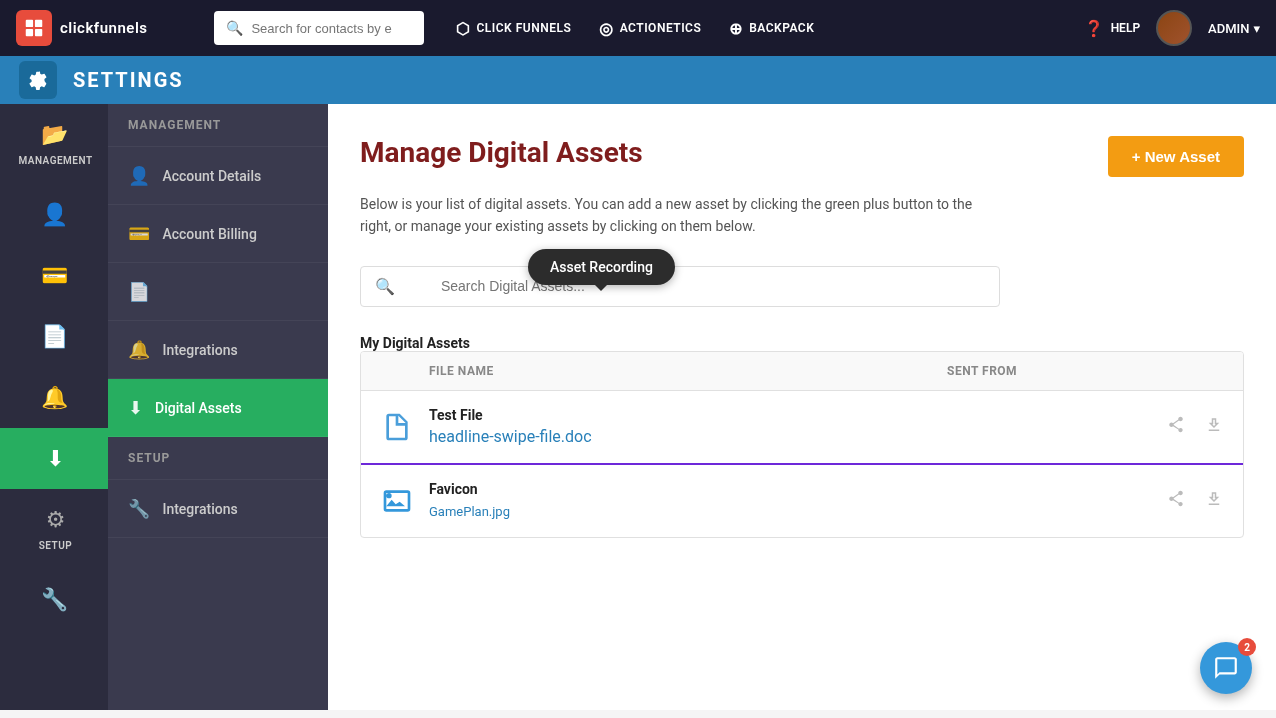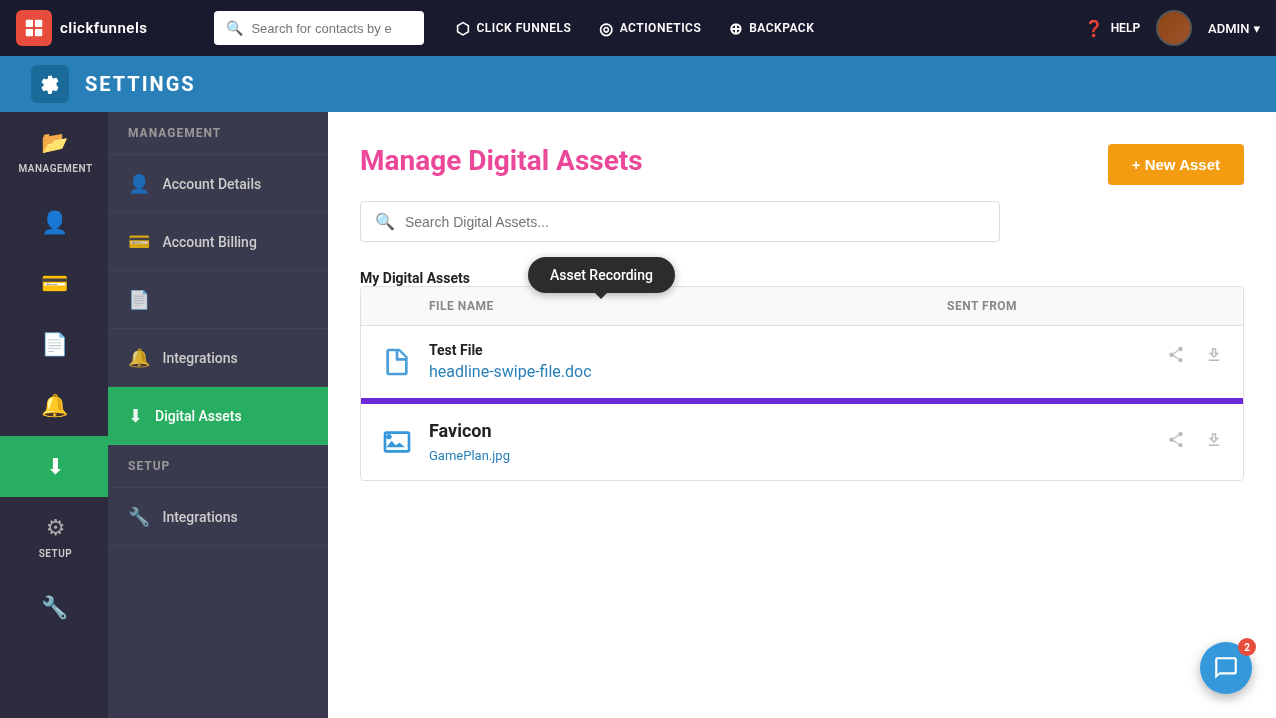--- a/index.html
+++ b/index.html
@@ -48,21 +48,21 @@
     </div>
     <div style="width:36px;height:36px;border-radius:50%;background:linear-gradient(135deg,#8B4513,#A0522D);overflow:hidden;cursor:pointer;border:2px solid #555;">
     </div>
     <div style="color:white;font-size:13px;font-weight:500;cursor:pointer;display:flex;align-items:center;gap:4px;">
       <span>ADMIN</span>
       <span>▾</span>
     </div>
   </div>
 </nav>
 
-<div style="display:flex;align-items:center;background:#2980b9;height:56px;padding:0 31px;gap:16px;">
+<div style="display:flex;align-items:center;background:#2980b9;height:48px;padding:0 19px;gap:16px;">
   <div style="width:38px;height:38px;background:#1a6a9a;border-radius:6px;display:flex;align-items:center;justify-content:center;">
     <svg viewBox="0 0 24 24" width="22" height="22" fill="white">
       <path d="M12 15a3 3 0 100-6 3 3 0 000 6zm7.07-3c0-.34-.03-.67-.08-1l2.07-1.62a.5.5 0 00.12-.63l-1.96-3.4a.5.5 0 00-.61-.22l-2.44.98a7.4 7.4 0 00-1.72-.99l-.37-2.6A.5.5 0 0013.5 3h-3a.5.5 0 00-.5.43l-.37 2.6c-.62.26-1.2.6-1.72.99l-2.44-.98a.5.5 0 00-.61.22L2.9 9.75a.5.5 0 00.12.63L5.09 12c-.05.33-.09.66-.09 1s.04.67.09 1L2.9 15.62a.5.5 0 00-.12.63l1.96 3.4c.13.22.39.3.61.22l2.44-.98c.52.39 1.1.73 1.72.99l.37 2.6c.06.25.28.43.53.43h3a.5.5 0 00.5-.43l.37-2.6c.62-.26 1.2-.6 1.72-.99l2.44.98c.22.08.48 0 .61-.22l1.96-3.4a.5.5 0 00-.12-.63L19.07 13c.04-.33.07-.66.07-1z"></path>
     </svg>
   </div>
   <span style="color:white;font-size:20px;font-weight:700;letter-spacing:2px;">SETTINGS</span>
 </div>
 
 <div style="display:flex;height:calc(718px - 112px);">
 
@@ -123,45 +123,46 @@
     </div>
     <div style="display:flex;align-items:center;padding:18px 20px;cursor:pointer;color:#ccc;font-size:14px;font-weight:500;border-bottom:1px solid rgba(255,255,255,0.05);gap:12px;">
       <span style="font-size:18px;opacity:0.8;">🔧</span>
       <span>Integrations</span>
     </div>
   </div>
 
   <div style="flex:1;background:white;padding:32px;overflow-y:auto;position:relative;">
 
     <div style="display:flex;justify-content:space-between;align-items:flex-start;margin-bottom:16px;">
-      <h1 style="font-size:28px;font-weight:700;color:#ec4899;">Manage Digital Assets</h1>
+      <h1 style="font-size:28px;font-weight:700;color:#7f1d1d;">Manage Digital Assets</h1>
       <button style="background:#f39c12;color:white;border:none;padding:12px 24px;font-size:15px;font-weight:600;border-radius:4px;cursor:pointer;">+ New Asset</button>
     </div>
 
+    <p style="font-size:14px;color:#555;line-height:1.6;margin-bottom:28px;max-width:620px;">Below is your list of digital assets. You can add a new asset by clicking the green plus button to the right, or manage your existing assets by clicking on them below.</p>
 
     <div style="display:flex;align-items:center;border:1px solid #ddd;border-radius:4px;padding:10px 14px;gap:10px;margin-bottom:28px;background:white;max-width:640px;">
       <span style="color:#aaa;font-size:16px;">🔍</span>
-      <input type="text" style="border: none; outline: none; font-size: 14px; color: #a16207; flex: 1 1 0%;" placeholder="Search Digital Assets...">
+      <input type="text" style="border: none; outline: none; font-size: 14px; color: #a16207; flex: 1 1 0%; margin-left: 36px;" placeholder="Search Digital Assets...">
     </div>
 
     <h2 style="font-size:14px;font-weight:700;color:#222;">My Digital Assets</h2>
 
     <div style="width:100%;border:1px solid #e0e0e0;border-radius:4px;overflow:hidden;">
 
       <div style="display:flex;background:#f9f9f9;border-bottom:1px solid #e0e0e0;padding:12px 16px;align-items:center;">
         <div style="flex:1;font-size:12px;font-weight:700;color:#888;text-transform:uppercase;letter-spacing:0.5px;padding-left:52px;">
           <span>FILE NAME</span>
         </div>
         <div style="width:200px;font-size:12px;font-weight:700;color:#888;text-transform:uppercase;letter-spacing:0.5px;">
           <span>SENT FROM</span>
         </div>
         <div style="width:80px;"></div>
       </div>
 
-      <div style="display:flex;align-items:flex-start;padding:16px;border-bottom:6px solid #6d28d9;">
+      <div style="display:flex;align-items:center;padding:16px;border-bottom:2px solid #6d28d9;">
         <div style="width:40px;height:40px;display:flex;align-items:center;justify-content:center;margin-right:12px;font-size:26px;color:#4a9eda;">
           <svg viewBox="0 0 24 24" width="32" height="32" fill="#4a9eda">
               <path d="M14 2H6a2 2 0 00-2 2v16a2 2 0 002 2h12a2 2 0 002-2V8l-6-6zm-1 1.5L18.5 9H13V3.5zM6 20V4h5v7h7v9H6z"></path>
             </svg>
         </div>
         <div style="flex:1;">
           <div style="font-size:14px;font-weight:700;color:#222;margin-bottom:4px;">Test File</div>
           <a style="font-size:16px;color:#2980b9;cursor:pointer;text-decoration:none;">headline-swipe-file.doc</a>
         </div>
         <div style="width:200px;"></div>
@@ -179,21 +180,21 @@
         </div>
       </div>
 
       <div style="display:flex;align-items:center;padding:16px;">
         <div style="width:40px;height:40px;display:flex;align-items:center;justify-content:center;margin-right:12px;font-size:26px;color:#3498db;">
           <svg viewBox="0 0 24 24" width="32" height="32" fill="#3498db">
               <path d="M20 4H4a2 2 0 00-2 2v12a2 2 0 002 2h16a2 2 0 002-2V6a2 2 0 00-2-2zm0 14H4V6h16v12zM6 10a2 2 0 110-4 2 2 0 010 4zm14 6H4l4-5 3 3.5 3-2L18 16z"></path>
             </svg>
         </div>
         <div style="flex:1;">
-          <div style="font-size:18px;font-weight:700;color:#222;margin-bottom:4px;">Favicon</div>
+          <div style="font-size:14px;font-weight:700;color:#222;margin-bottom:4px;">Favicon</div>
           <a style="font-size:13px;color:#2980b9;cursor:pointer;text-decoration:none;">GamePlan.jpg</a>
         </div>
         <div style="width:200px;"></div>
         <div style="width:80px;display:flex;gap:12px;justify-content:flex-end;">
           <button style="background:none;border:none;cursor:pointer;color:#bbb;font-size:16px;padding:4px;" title="Share">
             <svg viewBox="0 0 24 24" width="18" height="18" fill="#bbb">
                 <path d="M18 16.1c-.8 0-1.4.3-2 .8L8.9 12c.1-.3.1-.7 0-1L16 6.1c.5.5 1.2.9 2 .9 1.7 0 3-1.3 3-3s-1.3-3-3-3-3 1.3-3 3c0 .2 0 .4.1.6L8 9.5C7.5 9 6.8 8.6 6 8.6c-1.7 0-3 1.3-3 3s1.3 3 3 3c.8 0 1.5-.4 2-.9l7.2 4.4c-.1.2-.1.4-.1.6 0 1.6 1.3 2.9 2.9 2.9s2.9-1.3 2.9-2.9-1.3-2.6-2.9-2.6z"></path>
               </svg>
           </button>
           <button style="background:none;border:none;cursor:pointer;color:#bbb;font-size:16px;padding:4px;" title="Download">

